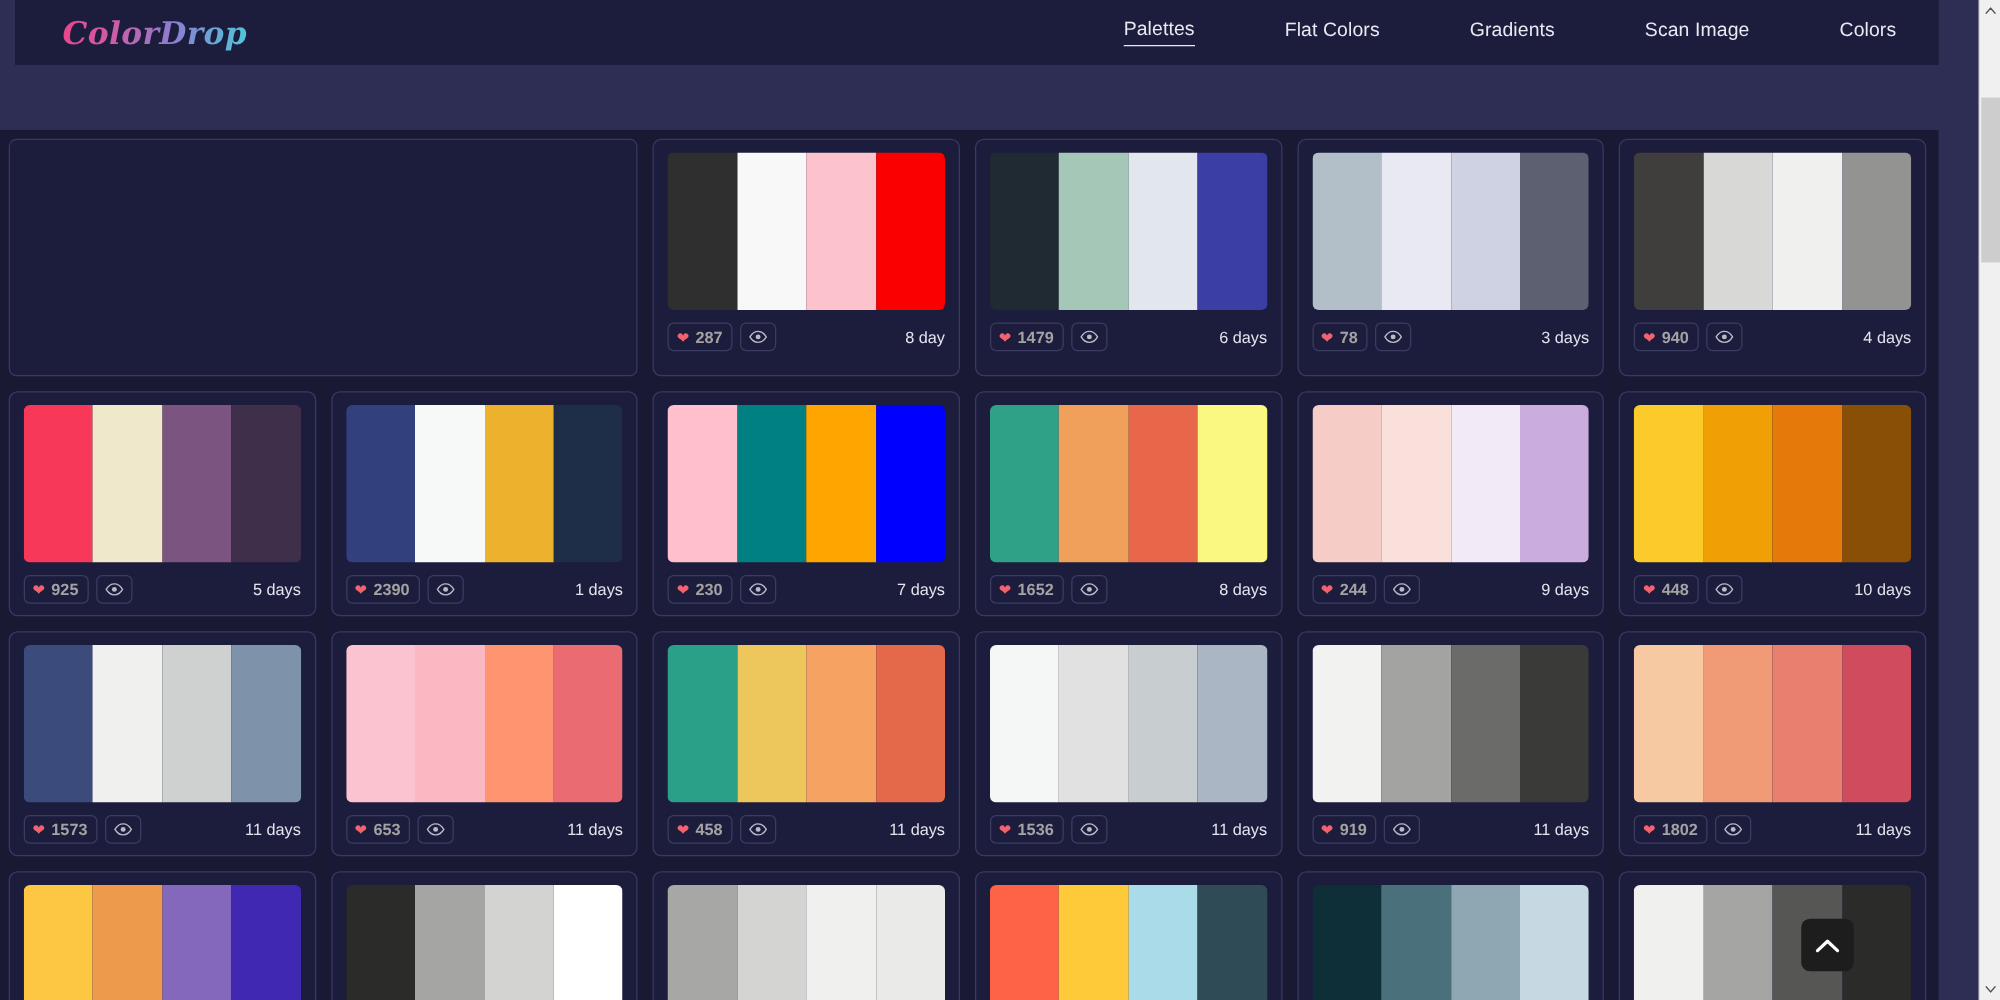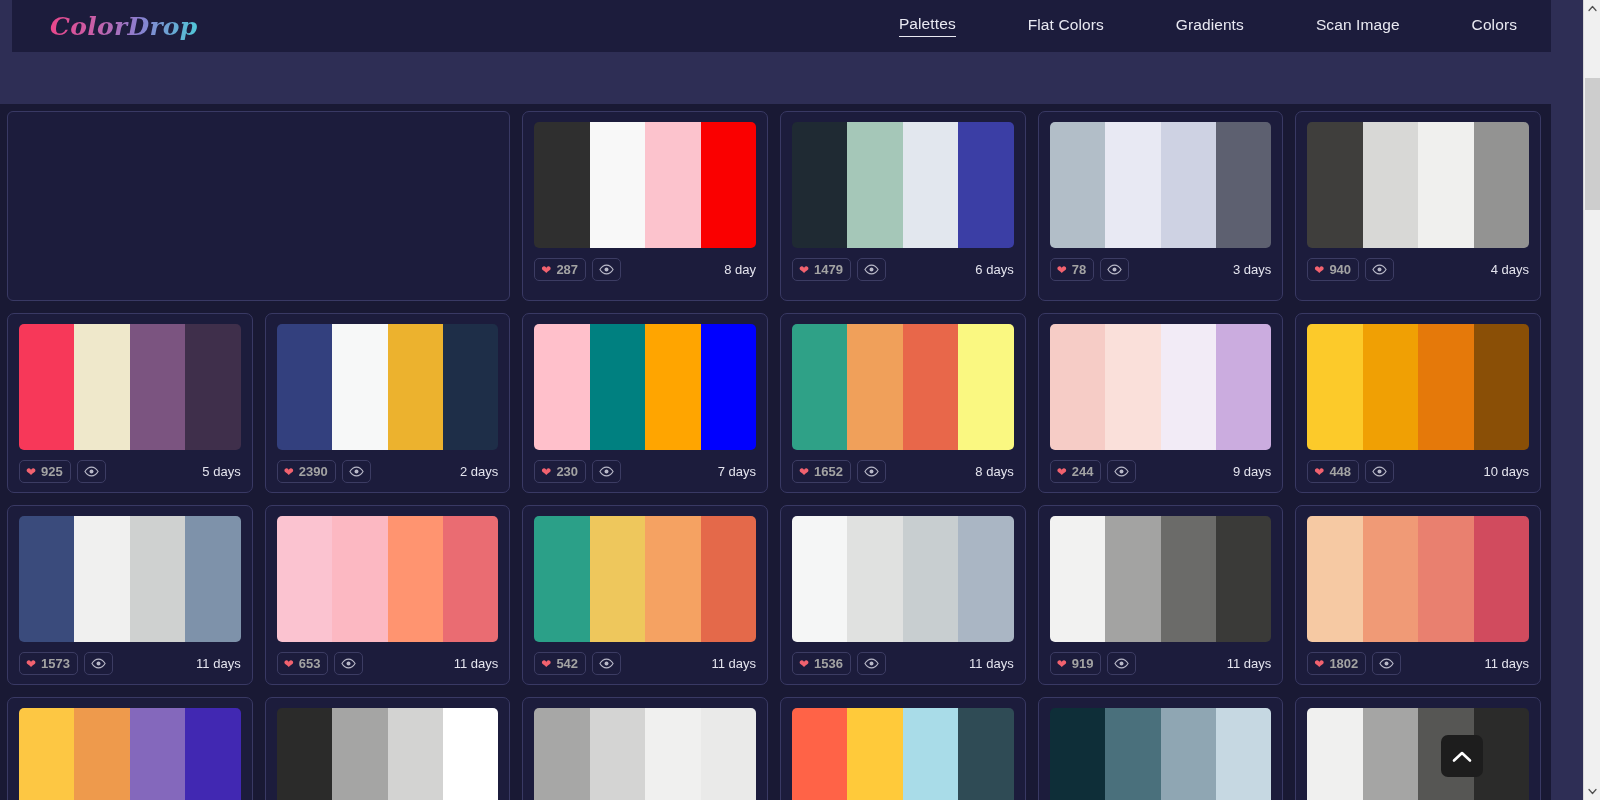--- a/index.html
+++ b/index.html
@@ -313,21 +313,21 @@
                 <span class="like-count">2390</span>
               </button>
               <button class="pill eye-btn">
                 <span>
                   <svg class="eye-svg" width="15" height="11" viewBox="0 0 16 11" aria-hidden="true">
                     <path d="M1 5.5 C3.2 1.8 5.6 0.8 8 0.8 C10.4 0.8 12.8 1.8 15 5.5 C12.8 9.2 10.4 10.2 8 10.2 C5.6 10.2 3.2 9.2 1 5.5 Z" fill="none" stroke="#b9b9c8" stroke-width="1.2"></path>
                     <circle cx="8" cy="5.5" r="2.1" fill="#b9b9c8"></circle>
                   </svg>
                 </span>
               </button>
-              <span class="age">2 days</span>
+              <span class="age">1 days</span>
             </div>
           </div>
           <div class="card">
             <div class="swatches">
               <div class="swatch" title="#ffc0cb" style="background: rgb(255, 192, 203);"></div>
               <div class="swatch" title="#008080" style="background: rgb(0, 128, 128);"></div>
               <div class="swatch" title="#ffa500" style="background: rgb(255, 165, 0);"></div>
               <div class="swatch" title="#0000ff" style="background: rgb(0, 0, 255);"></div>
             </div>
             <div class="card-footer">
@@ -464,21 +464,21 @@
           <div class="card">
             <div class="swatches">
               <div class="swatch" title="#2ba088" style="background: rgb(43, 160, 136);"></div>
               <div class="swatch" title="#eec75c" style="background: rgb(238, 199, 92);"></div>
               <div class="swatch" title="#f5a262" style="background: rgb(245, 162, 98);"></div>
               <div class="swatch" title="#e4694a" style="background: rgb(228, 105, 74);"></div>
             </div>
             <div class="card-footer">
               <button class="pill">
                 <span class="heart">❤</span>
-                <span class="like-count">542</span>
+                <span class="like-count">458</span>
               </button>
               <button class="pill eye-btn">
                 <span>
                   <svg class="eye-svg" width="15" height="11" viewBox="0 0 16 11" aria-hidden="true">
                     <path d="M1 5.5 C3.2 1.8 5.6 0.8 8 0.8 C10.4 0.8 12.8 1.8 15 5.5 C12.8 9.2 10.4 10.2 8 10.2 C5.6 10.2 3.2 9.2 1 5.5 Z" fill="none" stroke="#b9b9c8" stroke-width="1.2"></path>
                     <circle cx="8" cy="5.5" r="2.1" fill="#b9b9c8"></circle>
                   </svg>
                 </span>
               </button>
               <span class="age">11 days</span>

